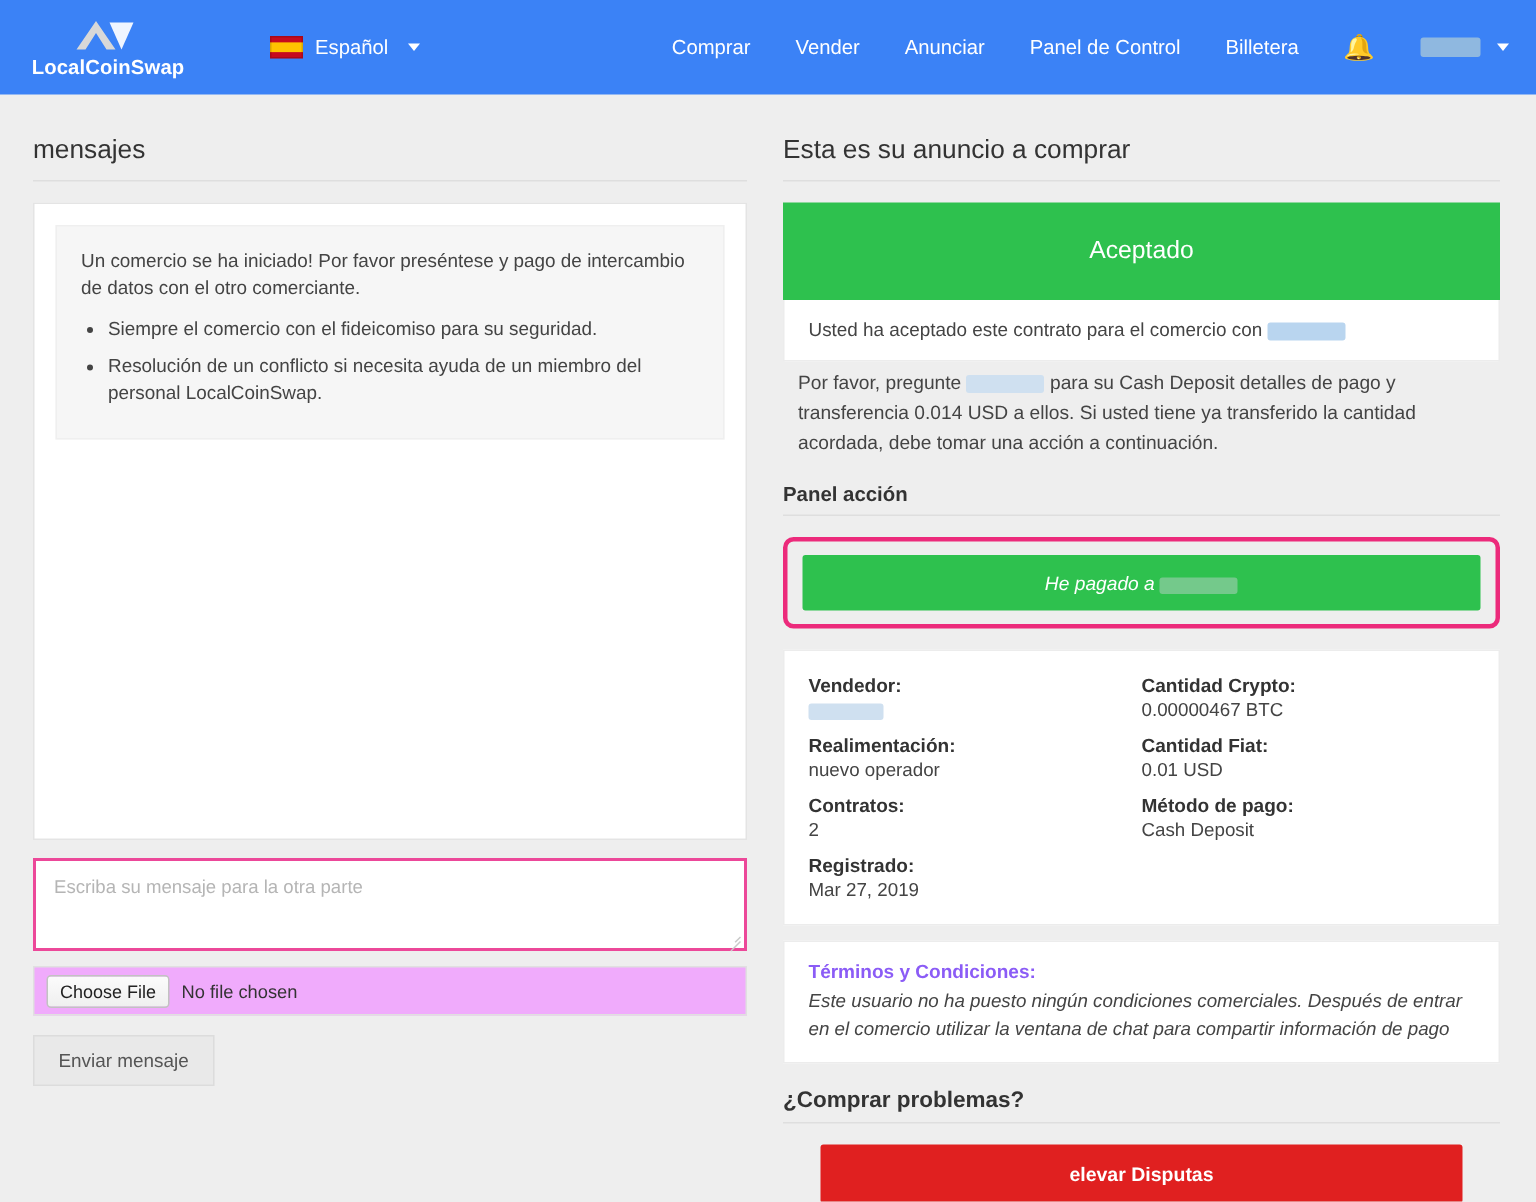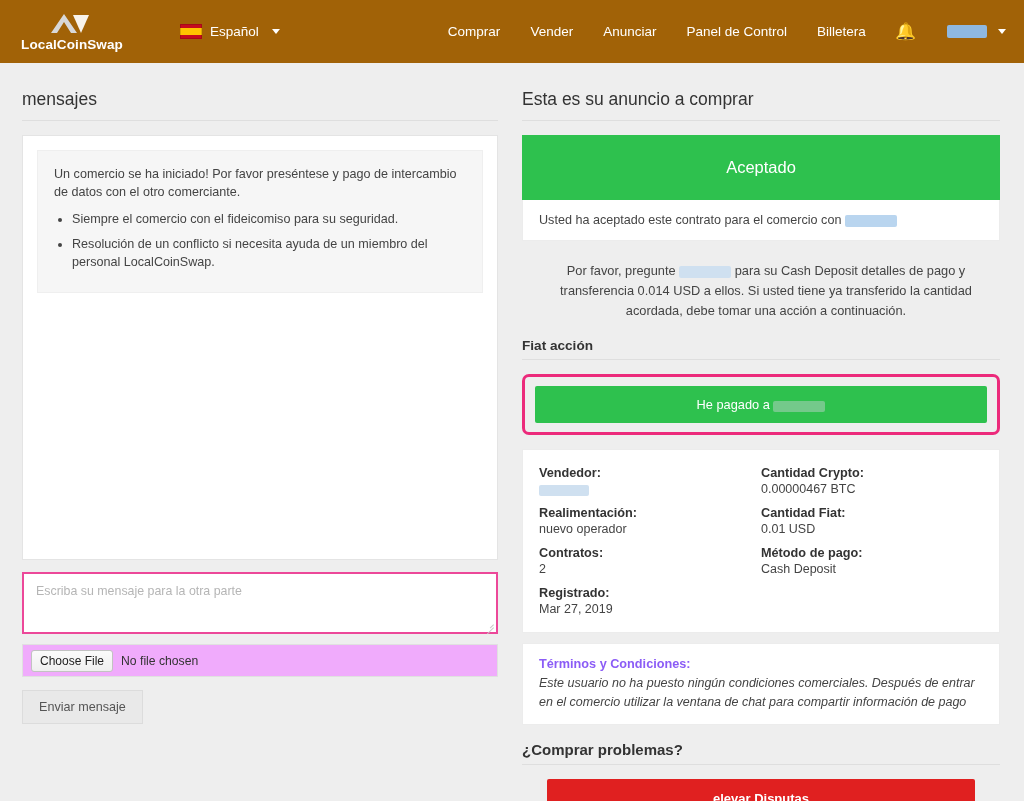--- a/index.html
+++ b/index.html
@@ -8,21 +8,21 @@
     width: 1024px; height: 801px;
     background: #eeeeee;
     font-family: "Liberation Sans", sans-serif;
     color: #333;
     overflow: hidden;
   }
 
   
   .navbar {
     height: 63px;
-    background: #a16207;
+    background: #3b82f6;
     display: flex;
     align-items: center;
     padding: 0 18px;
     position: relative;
   }
   .nav-left {
     display: flex;
     align-items: center;
     gap: 26px;
   }
@@ -225,22 +225,21 @@
     border-top: none;
     font-size: 12.6px;
     color: #444;
     padding: 13px 16px;
   }
 
   .instructions {
     font-size: 12.8px;
     color: #444;
     line-height: 1.55;
-    margin: 20px 0 0 10px;
-    text-align: center;
+    margin: 4px 0 0 10px;
   }
 
   .sub-heading {
     font-size: 13.6px;
     font-weight: bold;
     color: #333;
     margin: 18px 0 6px 0;
   }
 
   .action-wrap {
@@ -253,20 +252,21 @@
     background: #2ec14e;
     color: #ffffff;
     text-align: center;
     font-size: 12.8px;
     padding: 11px 0;
     border: none;
     width: 100%;
     cursor: pointer;
     border-radius: 2px;
     font-family: "Liberation Sans", sans-serif;
+    font-style: italic;
   }
 
   .details-card {
     background: #ffffff;
     border: 1px solid #ececec;
     margin-top: 14px;
     padding: 16px 16px 16px 16px;
     display: flex;
   }
   .details-col { width: 50%; }
@@ -385,21 +385,21 @@
       <span>Usted ha aceptado este contrato para el comercio con</span>
       <span class="redacted light" style="width:52px;height:12px;"></span>
     </div>
 
     <div class="instructions">
       <span>Por favor, pregunte</span>
       <span class="redacted grey" style="width:52px;height:12px;"></span>
       <span>para su Cash Deposit detalles de pago y transferencia 0.014 USD a ellos. Si usted tiene ya transferido la cantidad acordada, debe tomar una acción a continuación.</span>
     </div>
 
-    <div class="sub-heading">Fiat acción</div>
+    <div class="sub-heading">Panel acción</div>
     <hr class="title-rule">
 
     <div class="action-wrap">
       <button class="paid-btn">
         <span>He pagado a</span>
         <span class="redacted" style="width:52px;height:11px;background:#74c98b;"></span>
       </button>
     </div>
 
     <div class="details-card">

